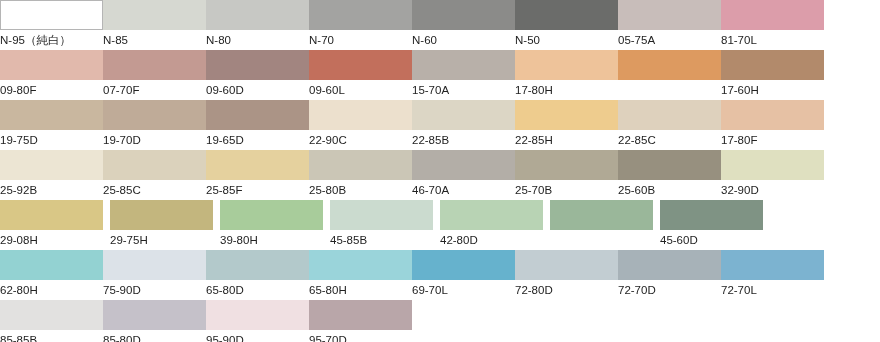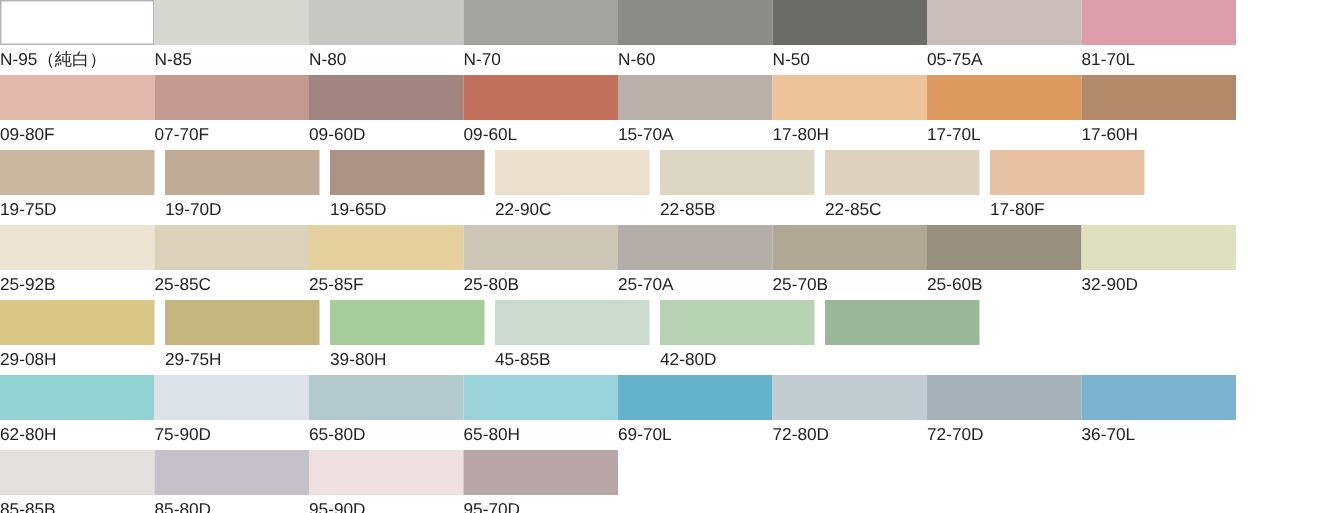--- a/index.html
+++ b/index.html
@@ -116,21 +116,20 @@
       <div class="swatch-cell">
         <div class="swatch-chip" style="background-color: rgb(184, 176, 169);"></div>
         <div class="swatch-label">15-70A</div>
       </div>
       <div class="swatch-cell">
         <div class="swatch-chip" style="background-color: rgb(238, 195, 154);"></div>
         <div class="swatch-label">17-80H</div>
       </div>
       <div class="swatch-cell">
         <div class="swatch-chip" style="background-color: rgb(221, 154, 96);"></div>
-        <div class="swatch-label">17-70L</div>
       </div>
       <div class="swatch-cell">
         <div class="swatch-chip" style="background-color: rgb(178, 138, 107);"></div>
         <div class="swatch-label">17-60H</div>
       </div>
     </div>
     <div class="swatch-row">
       <div class="swatch-cell">
         <div class="swatch-chip" style="background-color: rgb(201, 183, 159);"></div>
         <div class="swatch-label">19-75D</div>
@@ -145,20 +144,24 @@
       </div>
       <div class="swatch-cell">
         <div class="swatch-chip" style="background-color: rgb(236, 224, 205);"></div>
         <div class="swatch-label">22-90C</div>
       </div>
       <div class="swatch-cell">
         <div class="swatch-chip" style="background-color: rgb(220, 214, 197);"></div>
         <div class="swatch-label">22-85B</div>
       </div>
       <div class="swatch-cell">
+        <div class="swatch-chip" style="background-color: rgb(238, 204, 142);"></div>
+        <div class="swatch-label">22-85H</div>
+      </div>
+      <div class="swatch-cell">
         <div class="swatch-chip" style="background-color: rgb(222, 209, 189);"></div>
         <div class="swatch-label">22-85C</div>
       </div>
       <div class="swatch-cell">
         <div class="swatch-chip" style="background-color: rgb(230, 193, 164);"></div>
         <div class="swatch-label">17-80F</div>
       </div>
     </div>
     <div class="swatch-row">
       <div class="swatch-cell">
@@ -172,21 +175,21 @@
       <div class="swatch-cell">
         <div class="swatch-chip" style="background-color: rgb(229, 209, 158);"></div>
         <div class="swatch-label">25-85F</div>
       </div>
       <div class="swatch-cell">
         <div class="swatch-chip" style="background-color: rgb(203, 198, 182);"></div>
         <div class="swatch-label">25-80B</div>
       </div>
       <div class="swatch-cell">
         <div class="swatch-chip" style="background-color: rgb(179, 174, 167);"></div>
-        <div class="swatch-label">25-70A</div>
+        <div class="swatch-label">46-70A</div>
       </div>
       <div class="swatch-cell">
         <div class="swatch-chip" style="background-color: rgb(176, 169, 149);"></div>
         <div class="swatch-label">25-70B</div>
       </div>
       <div class="swatch-cell">
         <div class="swatch-chip" style="background-color: rgb(151, 144, 127);"></div>
         <div class="swatch-label">25-60B</div>
       </div>
       <div class="swatch-cell">
@@ -211,20 +214,24 @@
         <div class="swatch-chip" style="background-color: rgb(203, 219, 207);"></div>
         <div class="swatch-label">45-85B</div>
       </div>
       <div class="swatch-cell">
         <div class="swatch-chip" style="background-color: rgb(184, 211, 180);"></div>
         <div class="swatch-label">42-80D</div>
       </div>
       <div class="swatch-cell">
         <div class="swatch-chip" style="background-color: rgb(154, 183, 154);"></div>
       </div>
+      <div class="swatch-cell">
+        <div class="swatch-chip" style="background-color: rgb(127, 147, 132);"></div>
+        <div class="swatch-label">45-60D</div>
+      </div>
     </div>
     <div class="swatch-row">
       <div class="swatch-cell">
         <div class="swatch-chip" style="background-color: rgb(147, 210, 210);"></div>
         <div class="swatch-label">62-80H</div>
       </div>
       <div class="swatch-cell">
         <div class="swatch-chip" style="background-color: rgb(220, 226, 232);"></div>
         <div class="swatch-label">75-90D</div>
       </div>
@@ -243,21 +250,21 @@
       <div class="swatch-cell">
         <div class="swatch-chip" style="background-color: rgb(194, 205, 210);"></div>
         <div class="swatch-label">72-80D</div>
       </div>
       <div class="swatch-cell">
         <div class="swatch-chip" style="background-color: rgb(167, 178, 184);"></div>
         <div class="swatch-label">72-70D</div>
       </div>
       <div class="swatch-cell">
         <div class="swatch-chip" style="background-color: rgb(124, 179, 208);"></div>
-        <div class="swatch-label">36-70L</div>
+        <div class="swatch-label">72-70L</div>
       </div>
     </div>
     <div class="swatch-row">
       <div class="swatch-cell">
         <div class="swatch-chip" style="background-color: rgb(226, 225, 224);"></div>
         <div class="swatch-label">85-85B</div>
       </div>
       <div class="swatch-cell">
         <div class="swatch-chip" style="background-color: rgb(197, 193, 201);"></div>
         <div class="swatch-label">85-80D</div>

